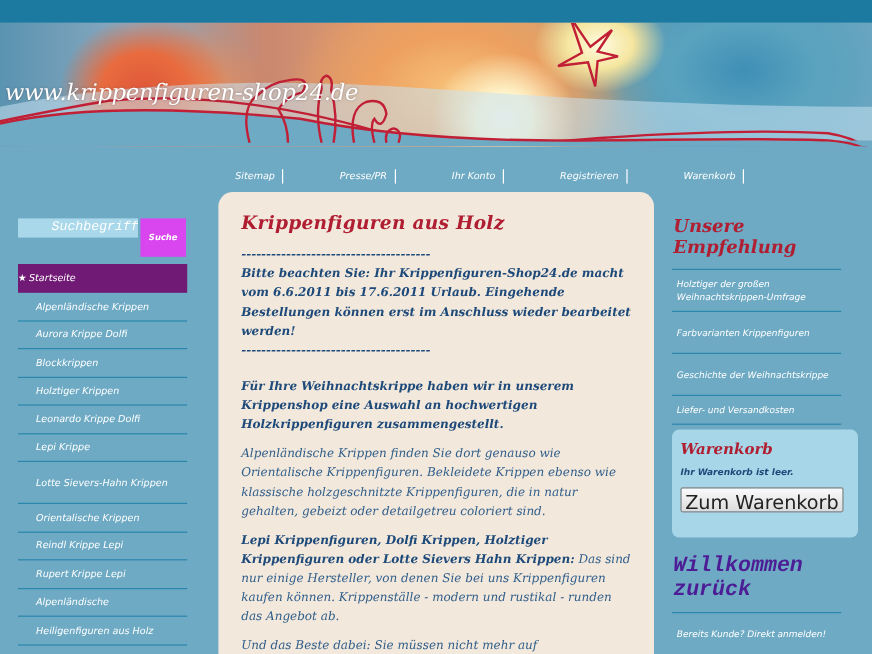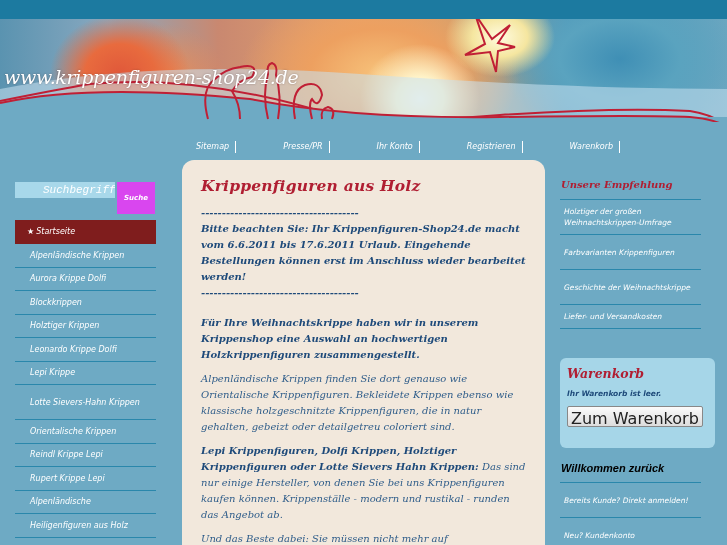--- a/index.html
+++ b/index.html
@@ -60,21 +60,21 @@
     }
     .leftnav {
       position: absolute; left: 15px; top: 220px; width: 141px;
     }
     .leftnav .item {
       display: block; color: #ffffff; font-size: 8px; font-style: italic;
       text-decoration: none; border-bottom: 1px solid #2a87ab;
       padding: 0 0 0 15px; line-height: 11px;
     }
     .leftnav .item.active {
-      background: #7f1d1d; padding-left: 12px; height: 24px; line-height: 24px;
+      background: #701a75; padding-left: 0; height: 24px; line-height: 24px;
       border-bottom: none;
     }
     .leftnav .item.single { height: 23.5px; display: flex; align-items: center; }
     .leftnav .item.double { height: 35px; display: flex; align-items: center; }
     .leftnav .item .star { font-style: normal; margin-right: 2px; }
     
     .content {
       position: absolute; left: 182px; top: 160px; width: 363px; height: 400px;
       background: #f2e8dc; border-radius: 12px;
       padding: 16px 16px 0 19px;
@@ -86,21 +86,21 @@
     .content p {
       font-family: "DejaVu Serif", serif; font-style: italic;
       font-size: 10px; line-height: 16px; color: #2f5d8a; margin-bottom: 8px;
     }
     .content p.bold, .content .b { font-weight: bold; color: #1e4a7a; }
     .content p.notice { margin-bottom: 14px; }
     
     .rightcol { position: absolute; left: 560px; top: 170px; width: 141px; }
     .rightcol h2 {
       font-family: "DejaVu Serif", serif; font-style: italic; font-weight: bold;
-      font-size: 10px; color: #b01e32; margin: 9px 0 9px 1px;
+      font-size: 15px; color: #b01e32; margin: 9px 0 9px 1px;
     }
     .rlist { border-top: 1px solid #2a87ab; }
     .rlist a {
       display: flex; align-items: center; color: #ffffff; font-size: 7.5px; font-style: italic;
       text-decoration: none; border-bottom: 1px solid #2a87ab; padding: 0 0 0 4px; line-height: 11px;
     }
     .rlist a.double { height: 35px; }
     .rlist a.single { height: 24px; }
     .cart {
       position: absolute; left: 560px; top: 358px; width: 155px; height: 90px;
@@ -113,22 +113,22 @@
     .cart .empty {
       font-size: 7.5px; font-weight: bold; font-style: italic; color: #1e4a7a; margin-bottom: 8px;
     }
     .cart button {
       font-family: "DejaVu Sans", sans-serif; font-size: 16px; color: #222;
       background: linear-gradient(#fbfbfb, #dcdcdc); border: 1px solid #888;
       border-radius: 2px; padding: 2px 3px; height: 21px;
     }
     .welcome { position: absolute; left: 560px; top: 462px; width: 141px; }
     .welcome h2 {
-      font-family: Liberation Sans, sans-serif; font-style: italic; font-weight: bold;
-      font-size: 11px; color: #000000; margin: 0 0 8px 1px;
+      font-family: Liberation Mono, monospace; font-style: italic; font-weight: bold;
+      font-size: 18px; color: #4c1d95; margin: 0 0 8px 1px;
     }
   </style>
 </head>
 <body>
 
 <div class="topbar"></div>
 
 <div class="banner">
   <svg class="wave" viewBox="0 0 727 103">
     <path d="M0 70 Q150 40 360 55 T727 70 L727 103 L0 103 Z" fill="rgba(200,225,240,0.55)"></path>

